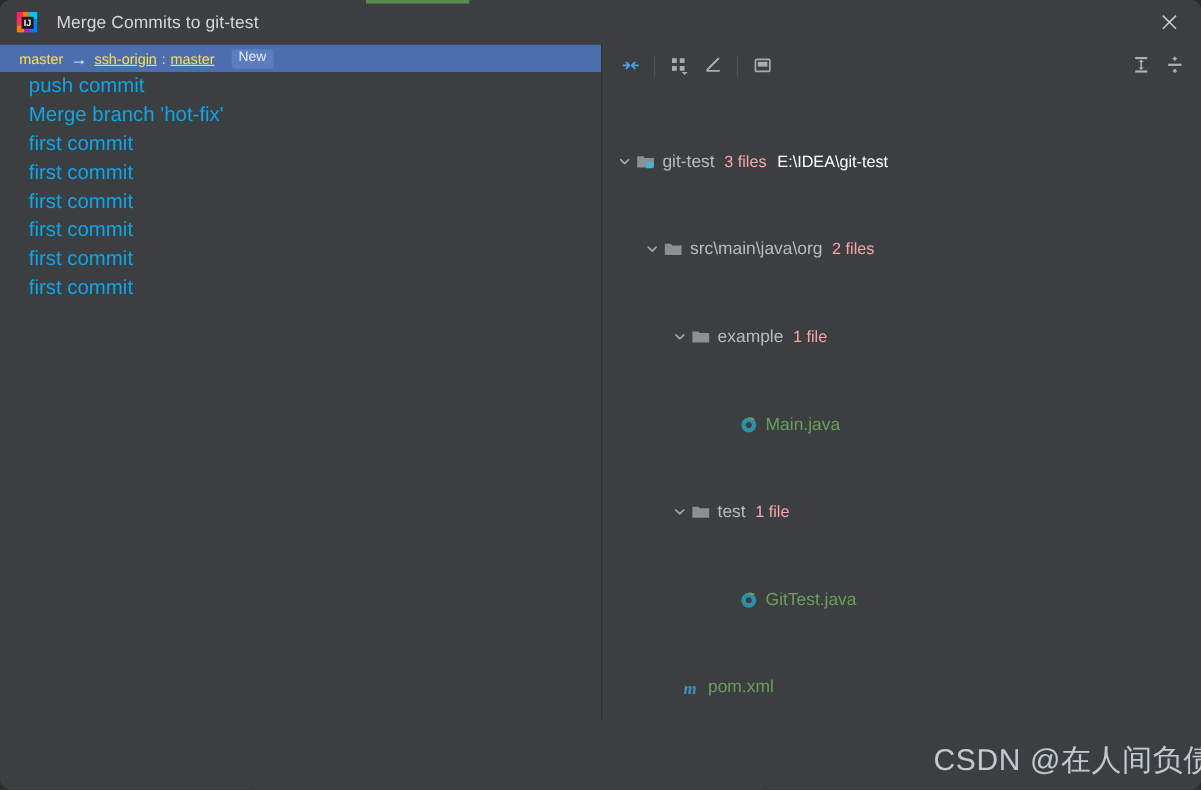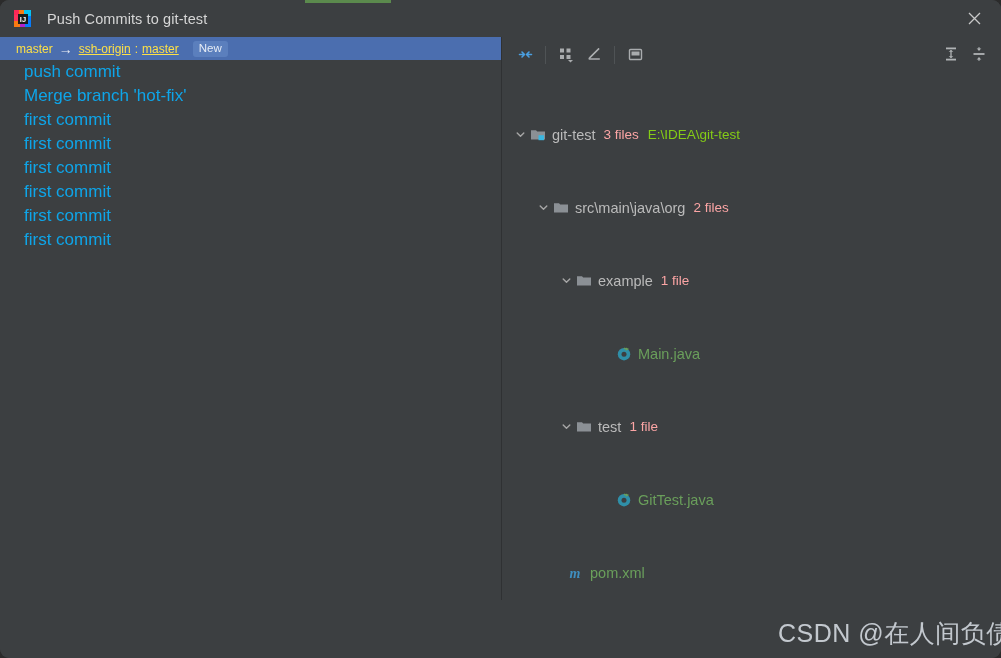--- a/index.html
+++ b/index.html
@@ -180,21 +180,21 @@
     width: 15px; height: 15px;
     flex: none;
     display: flex; align-items: center; justify-content: center;
     margin-right: 2px;
   }
   .twist.empty { visibility: hidden; }
   .ticon { flex: none; margin-right: 6px; display: flex; align-items: center; }
   .tlabel { color: #bbbbbb; }
   .tlabel.green { color: #6a9f5b; }
   .tcount { color: #fca5a5; font-size: 13.5px; margin-left: 8px; }
-  .tpath  { color: #84cc16; font-size: 13.5px; margin-left: 9px; }
+  .tpath  { color: #ffffff; font-size: 13.5px; margin-left: 9px; }
 
   
   .footer {
     position: absolute;
     left: 0; top: 600px;
     width: 1001px; height: 58px;
     background: #3c3f41;
     border-radius: 0 0 9px 9px;
   }
 
@@ -223,21 +223,21 @@
         <rect x="11" y="1" width="7" height="6" fill="#07c3f2"></rect>
         <rect x="1" y="6" width="5" height="6" fill="#fe315d"></rect>
         <rect x="1" y="12" width="6" height="6" fill="#f97a12"></rect>
         <rect x="7" y="12" width="6" height="6" fill="#b123cd"></rect>
         <rect x="13" y="7" width="5" height="7" fill="#087cfa"></rect>
         <rect x="12" y="13" width="6" height="5" fill="#087cfa"></rect>
         <rect x="5" y="5" width="10" height="10" fill="#1b1b1b"></rect>
         <text x="10" y="12.5" font-size="7.5" fill="#ffffff" text-anchor="middle" font-family="'Liberation Sans', sans-serif" font-weight="bold">IJ</text>
       </svg>
     </div>
-    <div class="title-text">Push Commits to git-test</div>
+    <div class="title-text">Merge Commits to git-test</div>
     <div class="close-btn">
       <svg width="15" height="15" viewBox="0 0 15 15">
         <path d="M2 2 L13 13 M13 2 L2 13" stroke="#c8c8c8" stroke-width="1.3" fill="none"></path>
       </svg>
     </div>
   </div>
 
   <div class="body-area">
 
     <div class="commit-pane">

